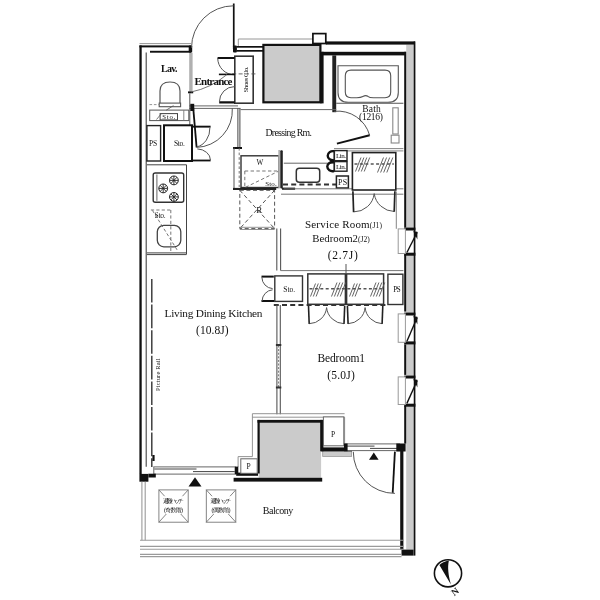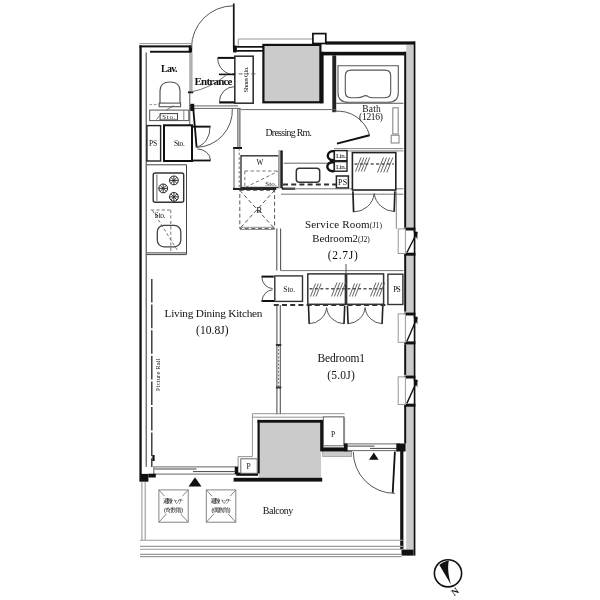--- a/index.html
+++ b/index.html
@@ -1,16 +1,16 @@
 <!DOCTYPE html>
 <html><head>
 <meta charset="utf-8">
 <style>
   html,body{margin:0;padding:0;background:#fff;}
-  #wrap{width:600px;height:600px;position:relative;background:#fff;overflow:hidden;will-change:transform;}
+  #wrap{width:600px;height:600px;position:relative;background:#fff;overflow:hidden;will-change:transform;border-radius:7px;}
   svg{position:absolute;left:0;top:0;}
   text{font-family:"Liberation Serif",serif;fill:#111;}
 </style>
 </head>
 <body>
 <div id="wrap">
 <svg width="600" height="600" viewBox="0 0 600 600">
 
 <g id="grays">
   <rect x="263.4" y="44.9" width="57" height="57.4" fill="#cbcbcb" stroke="#111" stroke-width="2.2"></rect>

